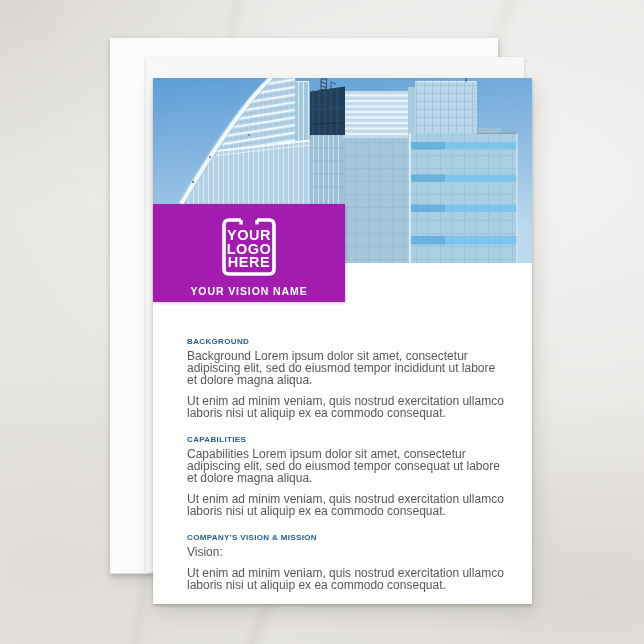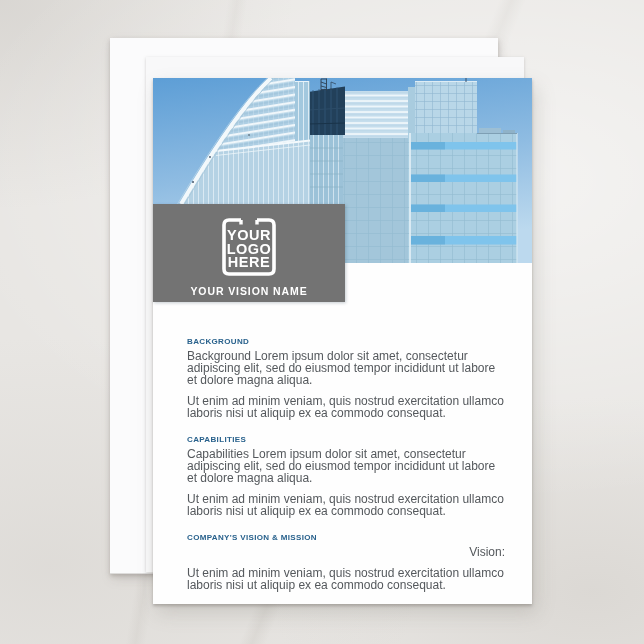--- a/index.html
+++ b/index.html
@@ -26,21 +26,21 @@
     box-shadow:0 1px 3px rgba(130,125,120,.35);
   }
   .card-main{
     left:153px;top:78px;width:379px;height:526px;background:#fefefe;
     box-shadow:0 2px 3px rgba(105,100,95,.4), 4px 9px 18px rgba(120,114,107,.22);
   }
   .photo{position:absolute;left:0;top:0;width:379px;height:185px;overflow:hidden;}
   .photo svg{display:block;}
   .logo-panel{
     position:absolute;left:0;top:126px;width:192px;height:98px;
-    background:#737373;
+    background:#a21caf;
     display:flex;flex-direction:column;align-items:center;
     box-shadow:1px 1px 3px rgba(30,60,80,.25);
     text-align:center;
   }
   .logo-mark{margin-top:13px;}
   .logo-mark text{
     font-family:"Liberation Sans","DejaVu Sans",sans-serif;
     font-weight:bold;font-size:14.5px;letter-spacing:.5px;fill:#ffffff;
   }
   .company-name{
@@ -48,21 +48,21 @@
     letter-spacing:.9px;white-space:nowrap;
   }
   .body-copy{position:absolute;left:34px;top:243px;width:318px;}
   .sec{margin:16px 0 14px 0;}
   .sec-h{
     margin:0 0 4px 0;font-size:8px;line-height:9px;font-weight:bold;
     color:#28618c;letter-spacing:.35px;
   }
   .para{margin:0 0 9px 0;font-size:12px;line-height:12px;color:#54585c;}
   .para:last-child{margin-bottom:0;}
-  .para .lbl{display:block;text-align:right;}
+  .para .lbl{display:block;}
 </style>
 </head>
 <body>
 
 <div class="card card-back"></div>
 <div class="card card-mid"></div>
 
 <div class="card card-main">
 
   <div class="photo">
@@ -177,21 +177,21 @@
   <div class="body-copy">
 
     <div class="sec">
       <h3 class="sec-h">BACKGROUND</h3>
       <p class="para">Background Lorem ipsum dolor sit amet, consectetur adipiscing elit, sed do eiusmod tempor incididunt ut labore et dolore magna aliqua.</p>
       <p class="para">Ut enim ad minim veniam, quis nostrud exercitation ullamco laboris nisi ut aliquip ex ea commodo consequat.</p>
     </div>
 
     <div class="sec">
       <h3 class="sec-h">CAPABILITIES</h3>
-      <p class="para">Capabilities Lorem ipsum dolor sit amet, consectetur adipiscing elit, sed do eiusmod tempor incididunt ut labore et dolore magna aliqua.</p>
+      <p class="para">Capabilities Lorem ipsum dolor sit amet, consectetur adipiscing elit, sed do eiusmod tempor consequat ut labore et dolore magna aliqua.</p>
       <p class="para">Ut enim ad minim veniam, quis nostrud exercitation ullamco laboris nisi ut aliquip ex ea commodo consequat.</p>
     </div>
 
     <div class="sec">
       <h3 class="sec-h">COMPANY'S VISION &amp; MISSION</h3>
       <p class="para"><span class="lbl">Vision:</span></p>
       <p class="para"><span>Ut enim ad minim veniam, quis nostrud exercitation ullamco laboris nisi ut aliquip ex ea commodo consequat.</span></p>
     </div>
 
   </div>

